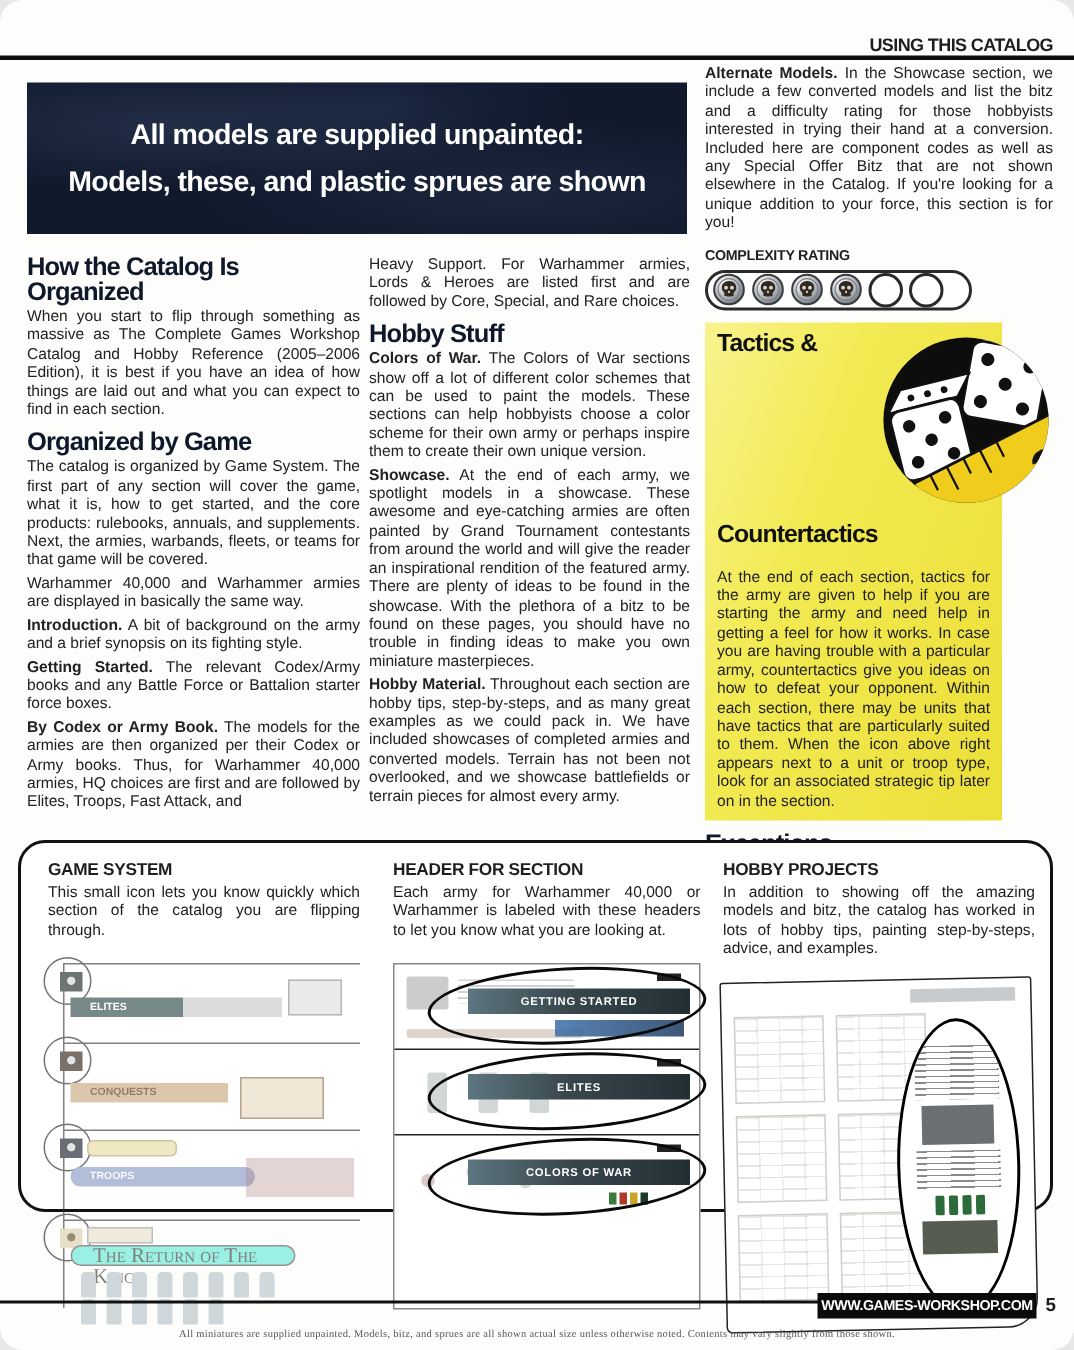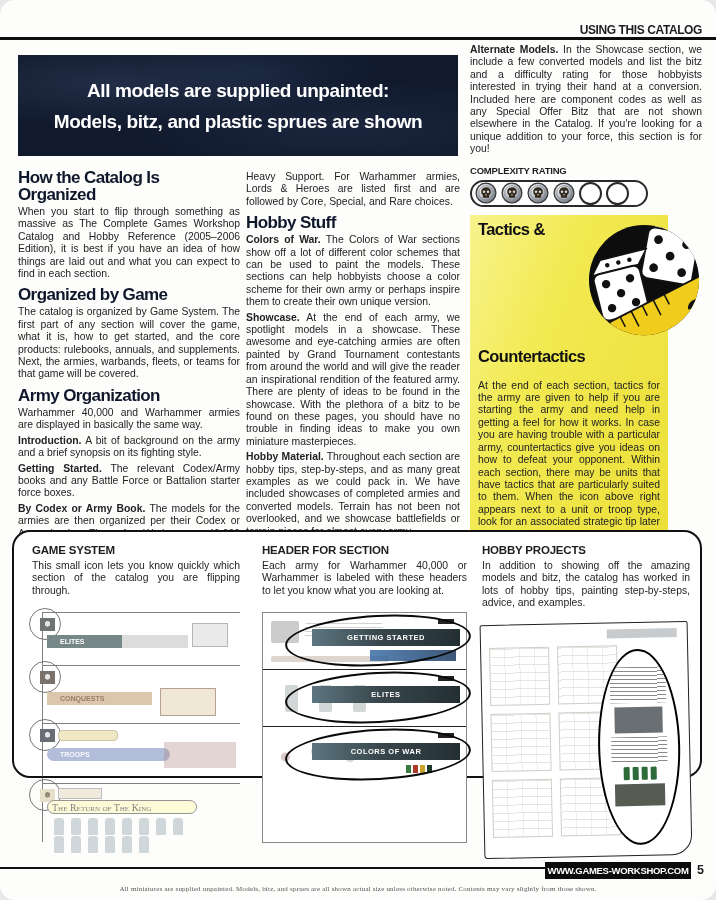--- a/index.html
+++ b/index.html
@@ -35,21 +35,21 @@
   .coin-empty{width:19px;height:19px;border:2px solid #2a2a2a;border-radius:50%;background:#fff;flex:0 0 auto;}
 
   
   .tactics-box{position:relative;margin-top:8px;width:198px;min-height:228px;box-sizing:border-box;
     padding:5px 8px 6px;background:linear-gradient(110deg,#f8f38e 0%,#f2ea52 35%,#ecdf38 100%);}
   .dice-float{float:right;width:112px;height:128px;margin:-2px -40px 2px 5px;}
   .tactics-h{font-size:16.5px;font-weight:700;letter-spacing:-0.6px;line-height:16px;margin:1px 0 16px;color:#111;}
   .exceptions{margin-top:7px;width:230px;}
 
   
-  .bottom-panel{position:absolute;left:12px;top:530px;width:690px;height:248px;border:2px solid #111;
+  .bottom-panel{position:absolute;left:12px;top:560px;width:690px;height:248px;border:2px solid #111;
                 border-radius:18px;background:#fff;box-sizing:border-box;}
   .bp-col{position:absolute;top:12px;}
   .bp-c1{left:18px;width:208px;} .bp-c2{left:248px;width:205px;} .bp-c3{left:468px;width:208px;}
   .bp-h{font-size:11.5px;font-weight:700;letter-spacing:-0.2px;margin:0 0 4px;}
   .bp-p{font-size:10.4px;line-height:12.4px;text-align:justify;margin:0;}
 
   
   .gs-fig{position:relative;margin-top:13px;height:236px;opacity:.62;}
   .gs-edge{position:absolute;left:10px;top:2px;width:1px;height:230px;background:#333;}
   .gs-strip{position:absolute;left:10px;right:0;border-top:1px solid #333;}
@@ -64,22 +64,22 @@
   .gs1-bar{left:5px;top:22px;width:62px;height:13px;background:#24403f;color:#fff;padding-left:13px;}
   .gs1-ext{position:absolute;left:80px;top:22px;width:66px;height:13px;background:#c7c7c7;}
   .gs1-box{position:absolute;right:12px;top:10px;width:34px;height:22px;border:1px solid #8a8a8a;background:#dedede;}
   .gs2-bar{left:5px;top:26px;width:92px;height:13px;background:#c8a57a;color:#54280c;padding-left:13px;}
   .gs2-pic{position:absolute;left:118px;top:22px;width:54px;height:26px;border:1px solid #8a6a4a;background:#e8d9bf;}
   .gs3-tab{position:absolute;left:16px;top:6px;width:58px;height:9px;background:#e8d9a0;border:1px solid #b0a070;border-radius:4px;}
   .gs3-bar{left:5px;top:24px;width:110px;height:13px;background:#8495c2;color:#f4f6ff;border-radius:7px;padding-left:13px;}
   .gs3-banner{position:absolute;left:122px;right:4px;top:18px;height:26px;background:rgba(122,62,52,.35);}
   .gs4-tab{position:absolute;left:16px;top:4px;width:42px;height:9px;background:#e8e0c8;border:1px solid #999;}
   .gs4-pill{position:absolute;left:5px;top:16px;width:150px;height:14px;border:1px solid #555;border-radius:7px;
-            background:#fef9c3;font-family:"Liberation Serif",serif;font-variant:small-caps;font-size:10px;
-            color:#333;padding-left:4px;line-height:14px;box-sizing:border-box;}
+            background:#5eead4;font-family:"Liberation Serif",serif;font-variant:small-caps;font-size:14px;
+            color:#333;padding-left:14px;line-height:14px;box-sizing:border-box;}
   .gs-minis{position:absolute;left:12px;right:6px;display:flex;gap:7px;}
   .gm-r1{top:34px;} .gm-r2{top:52px;}
   .gs-minis span{width:10px;height:17px;background:#b6c1c6;border-radius:3px 3px 1px 1px;}
 
   
   .hdr-fig{position:relative;margin-top:15px;height:229px;border:1px solid #888;background:#fff;}
   .hdr-strip{position:relative;height:56px;border-bottom:1.5px solid #222;}
   .hdr-strip:last-child{border-bottom:none;}
   .sk{position:absolute;opacity:.45;border-radius:2px;background:#c2c2c2;}
   .sk-box{left:8px;top:8px;width:28px;height:22px;background:#8f8f8f;}
@@ -153,29 +153,28 @@
   </defs>
 </svg>
 
 <div class="page">
 
   <div class="masthead">USING THIS CATALOG</div>
   <div class="top-rule"></div>
 
   <div class="banner">
     <div>All models are supplied unpainted:</div>
-    <div>Models, bitz, and plastic sprues are shown</div>
+    <div>Models, these, and plastic sprues are shown</div>
   </div>
 
   <div class="colA">
     <h2 class="sec" style="margin-top:0">How the Catalog Is Organized</h2>
     <p class="bt">When you start to flip through something as massive as The Complete Games Workshop Catalog and Hobby Reference (2005–2006 Edition), it is best if you have an idea of how things are laid out and what you can expect to find in each section.</p>
     <h2 class="sec">Organized by Game</h2>
     <p class="bt">The catalog is organized by Game System. The first part of any section will cover the game, what it is, how to get started, and the core products: rulebooks, annuals, and supplements. Next, the armies, warbands, fleets, or teams for that game will be covered.</p>
-    <h2 class="sec">Army Organization</h2>
     <p class="bt">Warhammer 40,000 and Warhammer armies are displayed in basically the same way.</p>
     <p class="bt"><span class="lead">Introduction.</span> <span>A bit of background on the army and a brief synopsis on its fighting style.</span></p>
     <p class="bt"><span class="lead">Getting Started.</span> <span>The relevant Codex/Army books and any Battle Force or Battalion starter force boxes.</span></p>
     <p class="bt"><span class="lead">By Codex or Army Book.</span> <span>The models for the armies are then organized per their Codex or Army books. Thus, for Warhammer 40,000 armies, HQ choices are first and are followed by Elites, Troops, Fast Attack, and</span></p>
   </div>
 
   <div class="colB">
     <p class="bt">Heavy Support. For Warhammer armies, Lords &amp; Heroes are listed first and are followed by Core, Special, and Rare choices.</p>
     <h2 class="sec">Hobby Stuff</h2>
     <p class="bt"><span class="lead">Colors of War.</span> <span>The Colors of War sections show off a lot of different color schemes that can be used to paint the models. These sections can help hobbyists choose a color scheme for their own army or perhaps inspire them to create their own unique version.</span></p>

